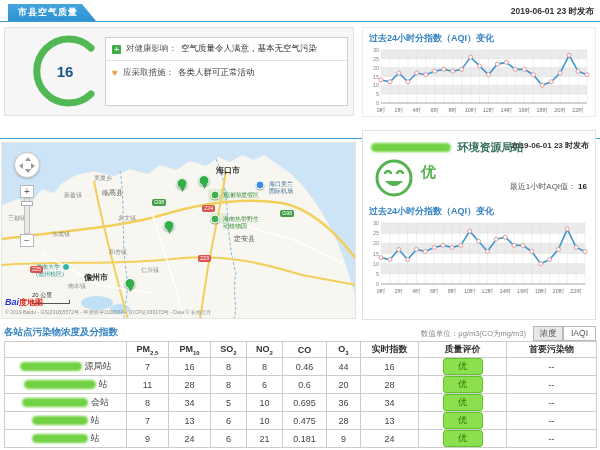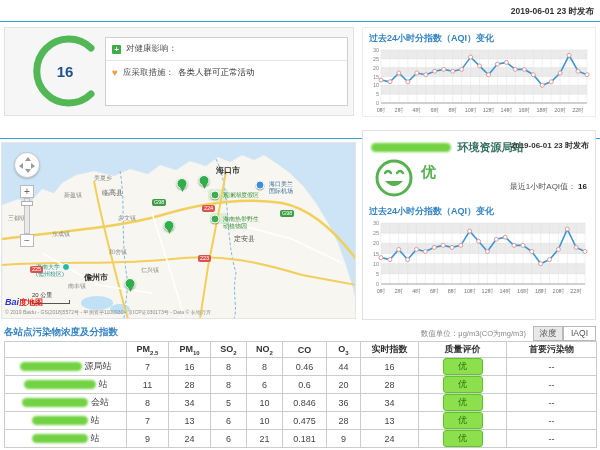--- a/index.html
+++ b/index.html
@@ -112,35 +112,39 @@
   sub { font-size:6px; }
   .name-cell .blur-pill { filter:blur(1.2px); margin-right:3px; }
   .badge { display:inline-block; min-width:40px; padding:1px 0; background:#8ce04d;
     border:1px solid #62c22b; border-radius:3px; color:#2e6b00; font-size:9px; }
 </style>
 </head>
 <body>
 
 <div class="page">
 
+  <div class="tab tab1">
+    <span>市县空气质量</span>
+  </div>
   <div class="hr hr1"></div>
   <div class="ts ts1">2019-06-01 23 时发布</div>
 
   <div class="city-panel">
     <div class="gauge-wrap">
       <svg width="96" height="78">
         <path d="M 74 16 A 32 32 0 1 0 74 62" fill="none" stroke="#52b855" stroke-width="7" stroke-linecap="round"></path>
       </svg>
       <div class="gauge-num">16</div>
       <div class="gauge-level">优</div>
     </div>
     <div class="info-box">
       <div class="info-row">
         <span class="ic-plus">+</span>
         <span class="info-label">对健康影响：</span>
+        <span class="info-value">空气质量令人满意，基本无空气污染</span>
       </div>
       <div class="info-row">
         <span class="ic-heart">♥</span>
         <span class="info-label">应采取措施：</span>
         <span class="info-value">各类人群可正常活动</span>
       </div>
     </div>
   </div>
 
   <div class="chart-panel cp1">
@@ -465,21 +469,21 @@
           <td>28</td>
           <td><span class="badge">优</span></td>
           <td>--</td>
         </tr>
         <tr>
           <td class="name-cell"><span class="blur-pill" style="width:66px"></span><span>会站</span></td>
           <td>8</td>
           <td>34</td>
           <td>5</td>
           <td>10</td>
-          <td>0.846</td>
+          <td>0.695</td>
           <td>36</td>
           <td>34</td>
           <td><span class="badge">优</span></td>
           <td>--</td>
         </tr>
         <tr>
           <td class="name-cell"><span class="blur-pill" style="width:56px"></span><span>站</span></td>
           <td>7</td>
           <td>13</td>
           <td>6</td>

